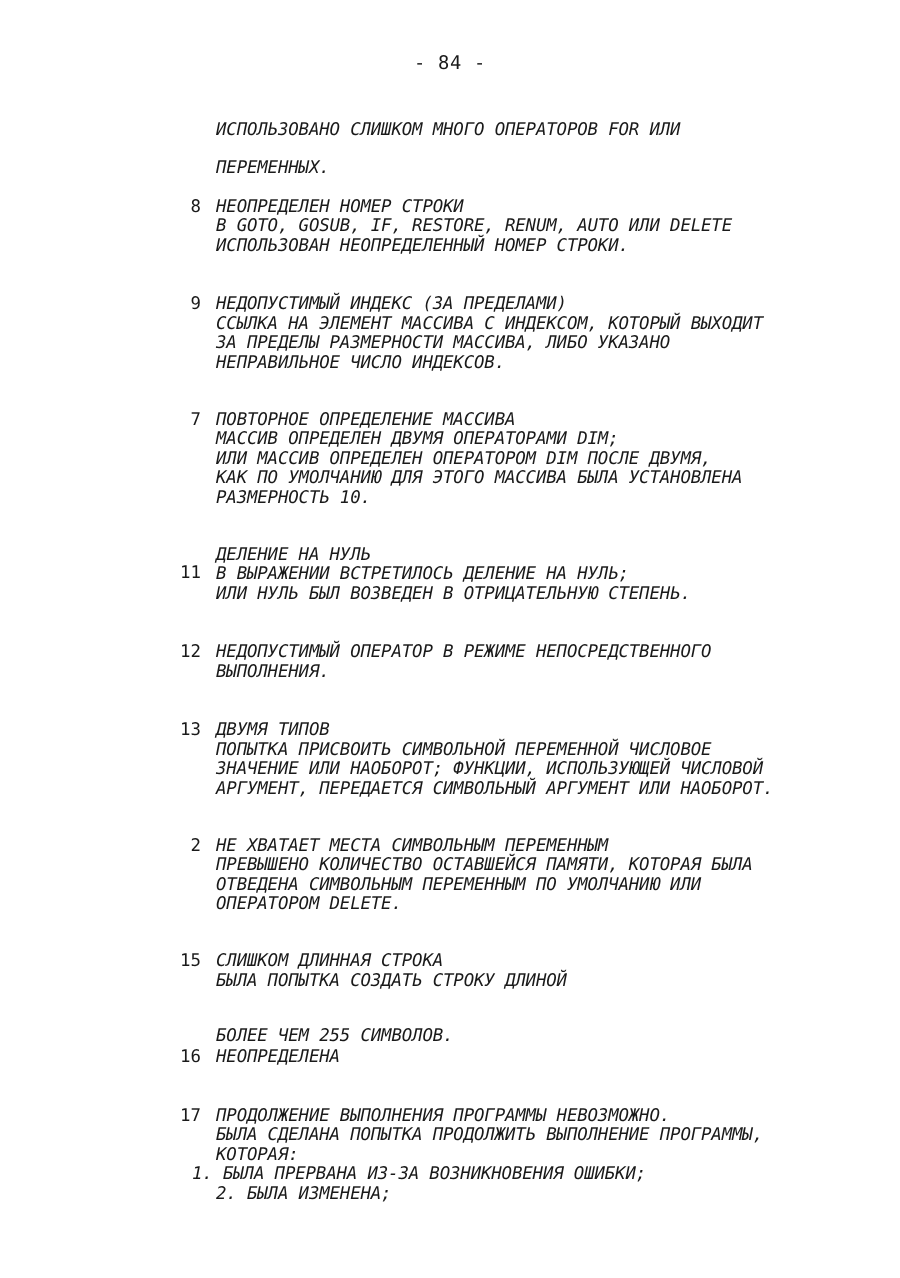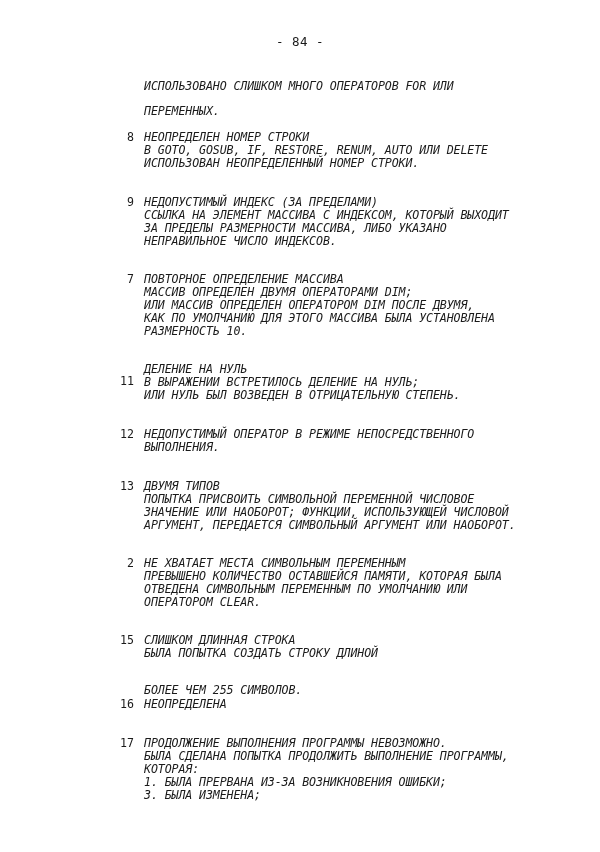--- a/index.html
+++ b/index.html
@@ -64,35 +64,35 @@
   <div class="line" style="left:144px;top:493px">ПОПЫТКА ПРИСВОИТЬ СИМВОЛЬНОЙ ПЕРЕМЕННОЙ ЧИСЛОВОЕ</div>
   <div class="line" style="left:144px;top:506px">ЗНАЧЕНИЕ ИЛИ НАОБОРОТ; ФУНКЦИИ, ИСПОЛЬЗУЮЩЕЙ ЧИСЛОВОЙ</div>
   <div class="line" style="left:144px;top:519px">АРГУМЕНТ, ПЕРЕДАЕТСЯ СИМВОЛЬНЫЙ АРГУМЕНТ ИЛИ НАОБОРОТ.</div>
 </div>
 
 <div>
   <div class="num" style="left:100px;top:557px">2</div>
   <div class="line" style="left:144px;top:557px">НЕ ХВАТАЕТ МЕСТА СИМВОЛЬНЫМ ПЕРЕМЕННЫМ</div>
   <div class="line" style="left:144px;top:570px">ПРЕВЫШЕНО КОЛИЧЕСТВО ОСТАВШЕЙСЯ ПАМЯТИ, КОТОРАЯ БЫЛА</div>
   <div class="line" style="left:144px;top:583px">ОТВЕДЕНА СИМВОЛЬНЫМ ПЕРЕМЕННЫМ ПО УМОЛЧАНИЮ ИЛИ</div>
-  <div class="line" style="left:144px;top:596px">ОПЕРАТОРОМ CLEAR.</div>
+  <div class="line" style="left:144px;top:596px">ОПЕРАТОРОМ DELETE.</div>
 </div>
 
 <div>
   <div class="num" style="left:100px;top:634px">15</div>
   <div class="line" style="left:144px;top:634px">СЛИШКОМ ДЛИННАЯ СТРОКА</div>
   <div class="line" style="left:144px;top:647px">БЫЛА ПОПЫТКА СОЗДАТЬ СТРОКУ ДЛИНОЙ</div>
   <div class="line" style="left:144px;top:684px">БОЛЕЕ ЧЕМ 255 СИМВОЛОВ.</div>
 </div>
 
 <div>
   <div class="num" style="left:100px;top:698px">16</div>
   <div class="line" style="left:144px;top:698px">НЕОПРЕДЕЛЕНА</div>
 </div>
 
 <div>
   <div class="num" style="left:100px;top:737px">17</div>
   <div class="line" style="left:144px;top:737px">ПРОДОЛЖЕНИЕ ВЫПОЛНЕНИЯ ПРОГРАММЫ НЕВОЗМОЖНО.</div>
   <div class="line" style="left:144px;top:750px">БЫЛА СДЕЛАНА ПОПЫТКА ПРОДОЛЖИТЬ ВЫПОЛНЕНИЕ ПРОГРАММЫ,</div>
   <div class="line" style="left:144px;top:763px">КОТОРАЯ:</div>
-  <div class="line" style="left:144px;top:776px">1. БЫЛА ПРЕРВАНА ИЗ-ЗА ВОЗНИКНОВЕНИЯ ОШИБКИ;</div>
-  <div class="line" style="left:144px;top:789px">3. БЫЛА ИЗМЕНЕНА;</div>
+  <div class="line" style="left:128px;top:776px">1. БЫЛА ПРЕРВАНА ИЗ-ЗА ВОЗНИКНОВЕНИЯ ОШИБКИ;</div>
+  <div class="line" style="left:144px;top:789px">2. БЫЛА ИЗМЕНЕНА;</div>
 </div>
 
 </body></html>

